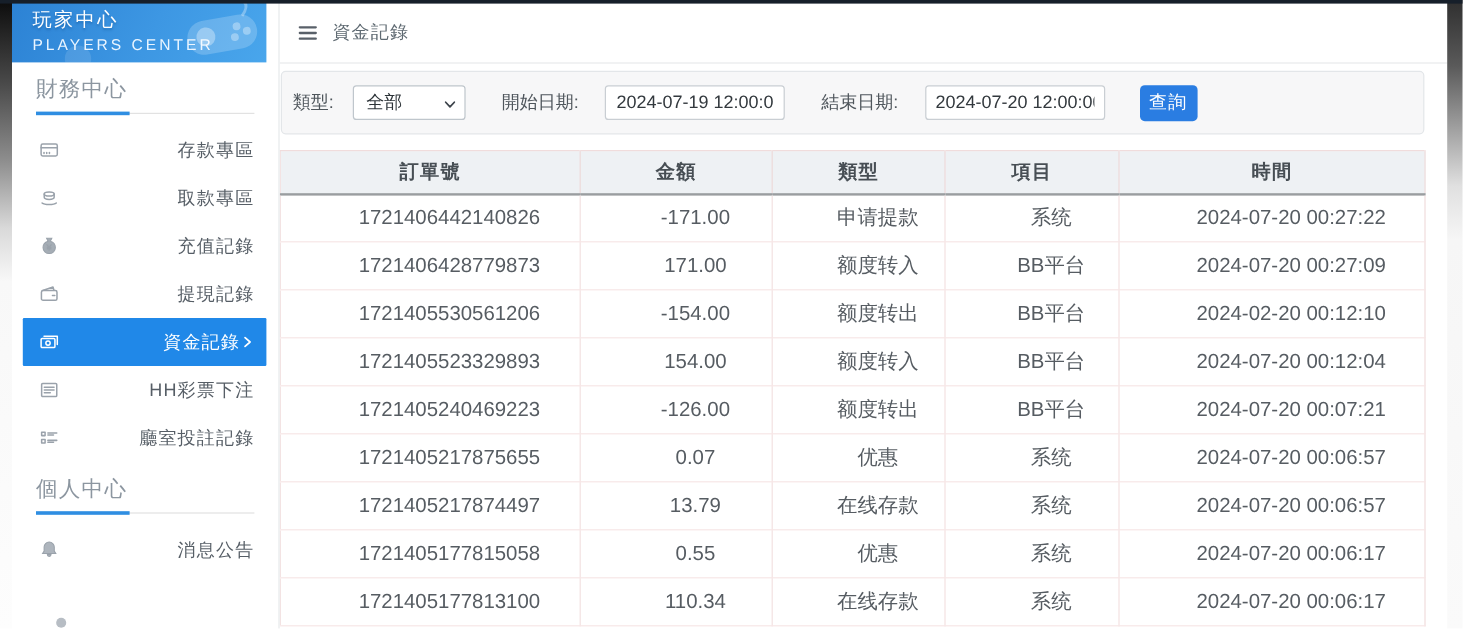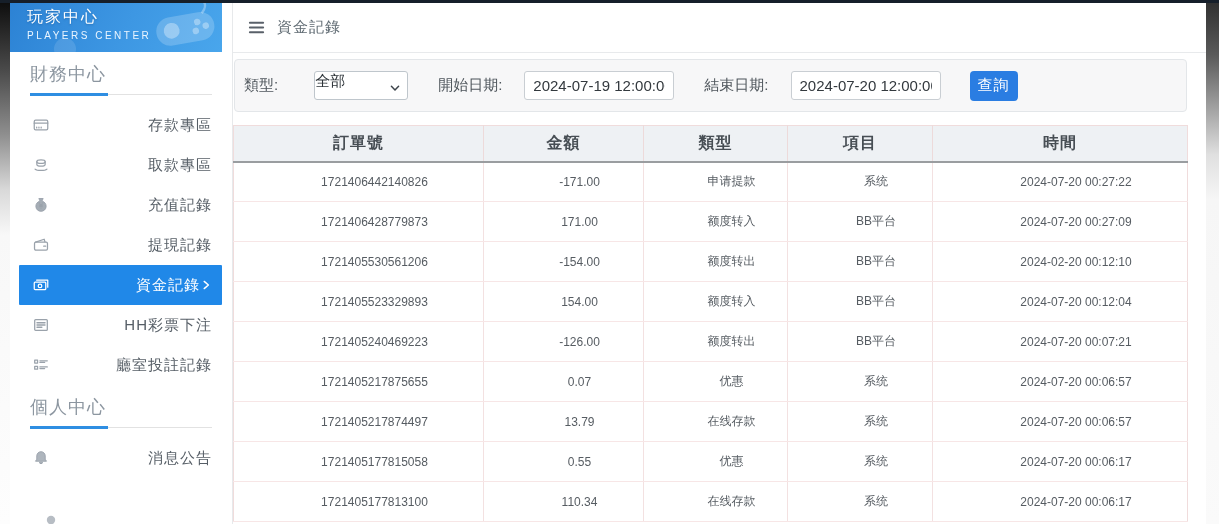--- a/index.html
+++ b/index.html
@@ -13,21 +13,21 @@
     background:linear-gradient(180deg,#0c0c0c 0,#4a4a4a 70px,#8f8f8f 135px,#d9d9d9 190px,#f8f8f8 235px,#fdfdfd 100%); }
   .edge-right { position:absolute; right:0; top:0; width:13px; height:100%; z-index:30;
     background:linear-gradient(180deg,#2f2f2f 0,#5a5a5a 55px,#9d9d9d 105px,#e0e0e0 155px,#f6f6f6 200px,#fafafa 100%); }
 
   
   .sidebar { position:absolute; left:10px; top:0; width:223px; height:100%;
     background:#fff; border-right:1px solid #e7e9eb; z-index:10; }
   .brand { position:relative; width:212px; height:52px; overflow:hidden;
     background:linear-gradient(115deg,#2c82d4 0%,#3d97e3 55%,#49a6ec 100%); padding:7px 0 0 17px; }
   .brand-title { color:#fff; font-size:16px; letter-spacing:2px; text-shadow:0 1px 2px rgba(0,60,120,.35); }
-  .brand-sub { color:#eaf5ff; font-size:10px; letter-spacing:2.5px; margin-top:2px; }
+  .brand-sub { color:#eaf5ff; font-size:13px; letter-spacing:2.5px; margin-top:2px; }
   .brand-pad { position:absolute; right:6px; top:4px; transform:rotate(-10deg); opacity:.9; }
   .brand-dot { position:absolute; left:44px; bottom:-8px; width:22px; height:22px; border-radius:50%;
     background:rgba(255,255,255,.12); }
 
   .sec-heading { margin:10px 0 0 20px; font-size:18px; color:#8c96a0; letter-spacing:1px; }
   .rule { position:relative; height:3px; margin:7px 20px 9px 20px; }
   .rule::before { content:""; position:absolute; left:0; right:0; top:1px; height:1px; background:#e2e2e2; }
   .rule::after  { content:""; position:absolute; left:0; top:0; width:78px; height:3px; background:#2f8ee2; }
 
   .menu-item { display:flex; align-items:center; height:40px; margin:0 10px 0 9px;
@@ -42,37 +42,37 @@
 
   
   .main { position:absolute; left:233px; top:0; width:973px; height:100%; background:#fff; padding-top:3px; }
   .topbar { display:flex; align-items:center; height:50px; border-bottom:1px solid #e8eaec; padding-left:10px; }
   .burger { width:26px; height:26px; display:flex; align-items:center; justify-content:center; cursor:pointer; }
   .page-title { margin-left:8px; font-size:15px; color:#5f6a72; letter-spacing:1px; }
 
   .filterbar { display:flex; align-items:center; width:953px; height:53px; margin:6px 0 0 1px;
     background:#f7f7f8; border:1px solid #e3e6e9; border-radius:4px; padding-left:9px;gap:16px; }
   .f-label { font-size:15px; color:#4f565c; }
-  .select { position:relative; width:94px; height:29px; margin-left:20px; background:#fff;
-    border:1px solid #bfc6cc; border-radius:3px; display:flex; align-items:flex-start;
-    padding:0 22px 0 0; font-size:15px; color:#2c3338; cursor:pointer; }
+  .select { position:relative; width:94px; height:29px; margin-left:0; background:#fff;
+    border:1px solid #bfc6cc; border-radius:3px; display:flex; align-items:center;
+    padding:0 22px 0 10px; font-size:15px; color:#2c3338; cursor:pointer; }
   .select .chev { position:absolute; right:6px; top:8px; }
   .f-input { width:150px; height:29px; margin-left:6px; background:#fff; border:1px solid #c9ced3;
     border-radius:3px; font-size:15px; color:#33393e; padding:0 8px; font-family:inherit; }
   .gap { margin-left:14px; }
   .btn-search { margin-left:13px; width:48px; height:30px; background:#2a7de2; color:#fff;
     border:none; border-radius:4px; font-size:15px; cursor:pointer; font-family:inherit; letter-spacing:1px; }
 
   
   table.funds { width:954px; margin-top:13px; border-collapse:collapse; table-layout:fixed;
     border:1px solid #f0dcdc; }
   .funds th { height:36px; background:#eef1f4; font-size:16px; font-weight:600; color:#474e54;
     border-right:1px solid #eddada; border-bottom:2px solid #9a9da0; letter-spacing:1px; }
   .funds th:last-child { border-right:1px solid #f0dcdc; }
-  .funds td { height:40px; text-align:center; font-size:12px; color:#565c62;
+  .funds td { height:40px; text-align:center; font-size:17px; color:#565c62;
     border-right:1px solid #f3e1e1; border-bottom:1px solid #f7e6e6; background:#fff;padding-left:32px; }
   .funds td:last-child { border-right:1px solid #f0dcdc; }
 </style>
 </head>
 <body>
 
 <div class="page">
   <div class="top-line"></div>
   <div class="edge-left"></div>
   <div class="edge-right"></div>

